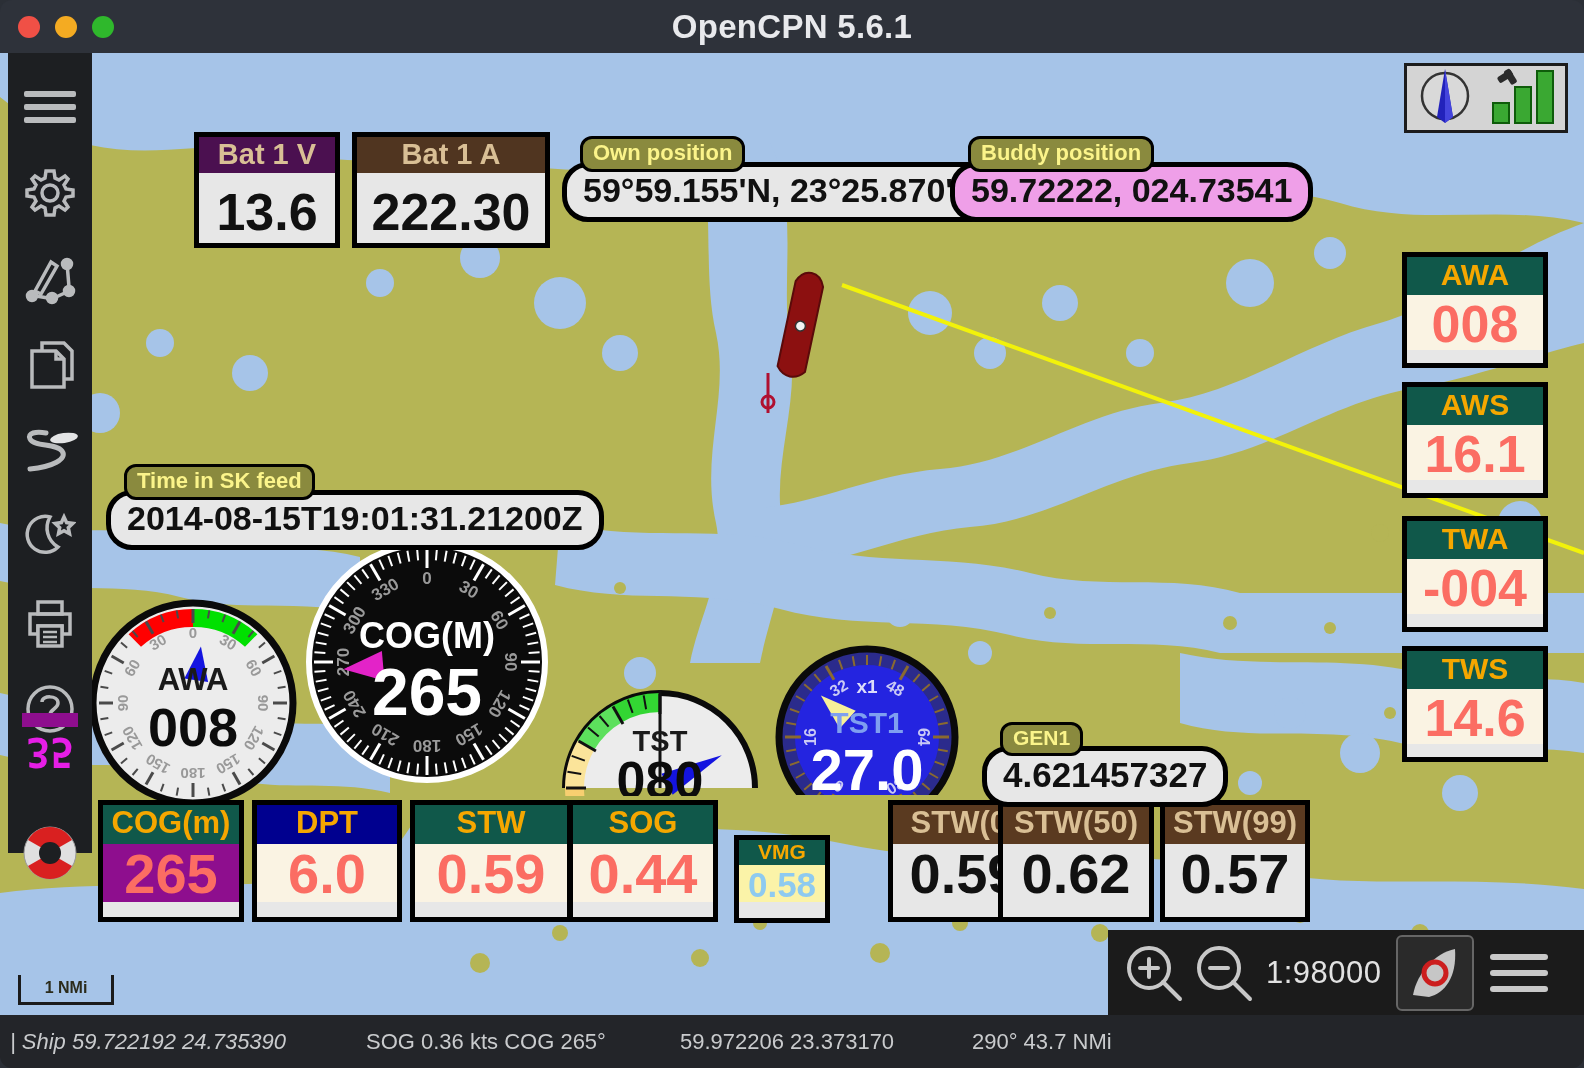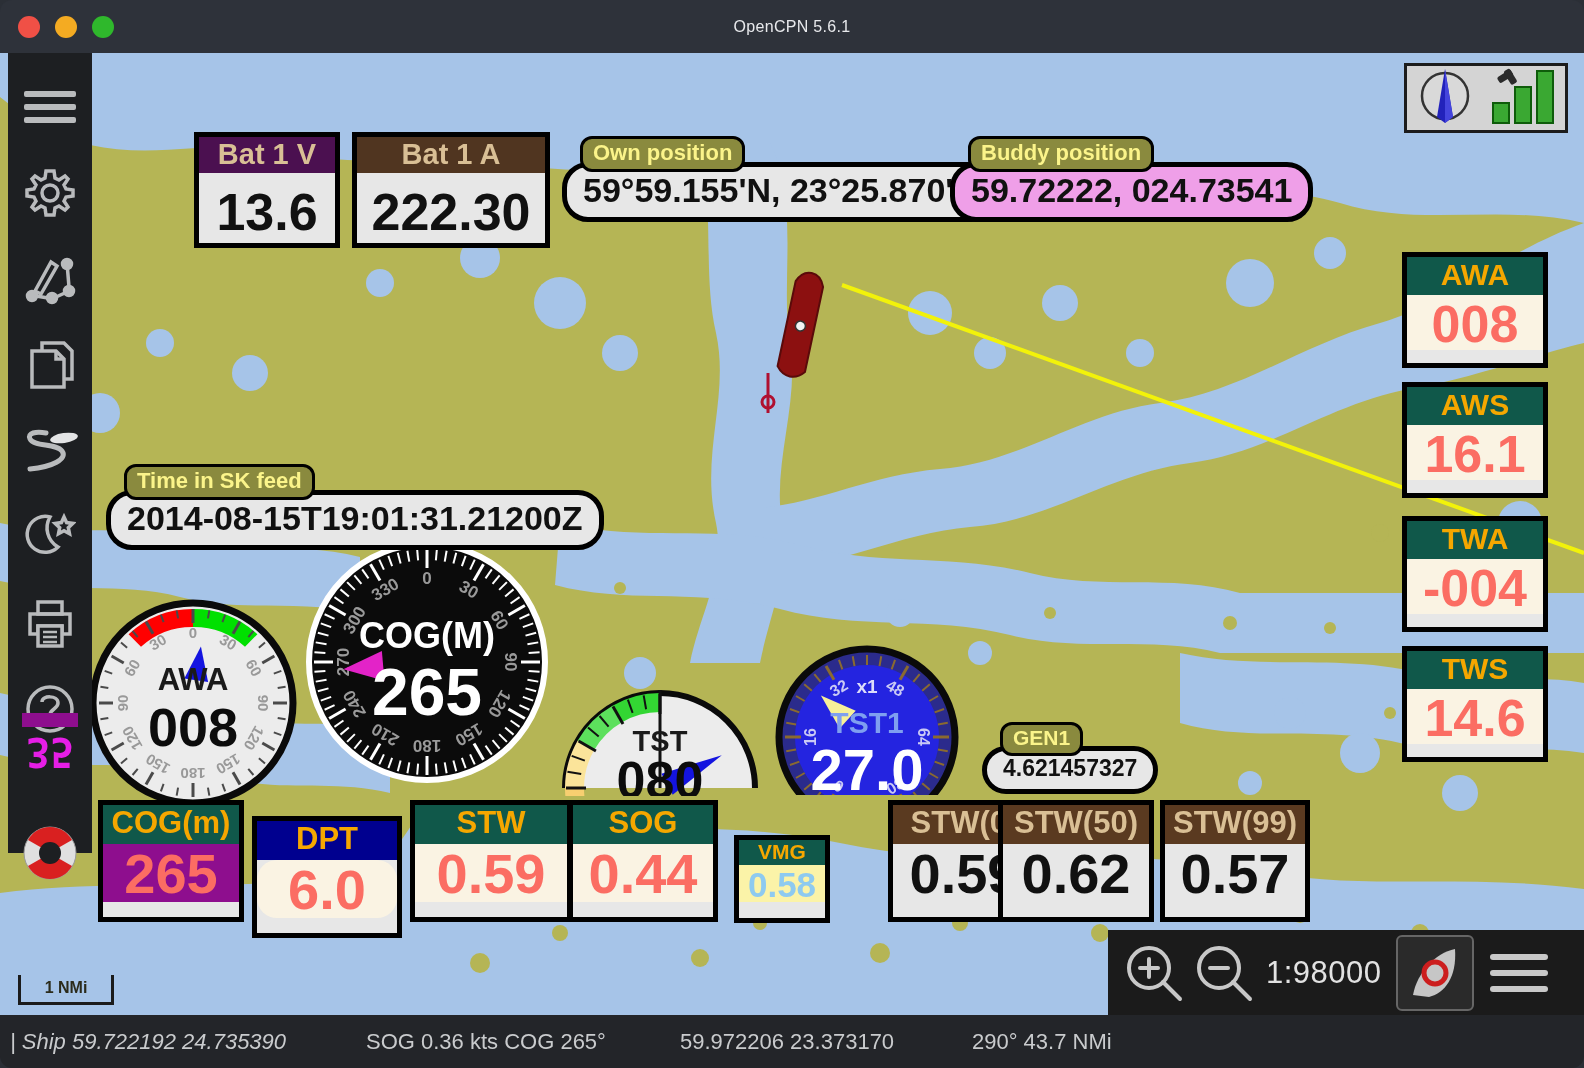--- a/index.html
+++ b/index.html
@@ -27,21 +27,21 @@
   .traffic {
     position: absolute; top: 16px;
     width: 22px; height: 22px; border-radius: 50%;
   }
   .tl-red { left: 18px; background: #f05046; }
   .tl-yel { left: 55px; background: #f4ab22; }
   .tl-grn { left: 92px; background: #2fb82c; }
   #title-text {
     position: absolute; top: 0; left: 0; width: 1584px; height: 53px;
     line-height: 53px; text-align: center;
-    color: #e8e9ec; font-size: 16px; font-weight: normal;
+    color: #e8e9ec; font-size: 33px; font-weight: bold;
     letter-spacing: .3px;
   }
 
   
   #chart {
     position: absolute; top: 53px; left: 0;
     width: 1584px; height: 962px;
     background: #b5b555;
     overflow: hidden;
   }
@@ -111,23 +111,23 @@
   #twa-box { top: 516px; }
   #tws-box { top: 646px; }
 
   
   .bbox { top: 800px; height: 122px; }
   .bbox .hd { font-size: 31px; }
   .bbox .val { font-size: 56px; padding-top: 2px; }
   #cogm-box { left: 98px; width: 146px; }
   #cogm-box .hd { background: #10584a; color: #f5a700; }
   #cogm-box .val { background: #8e0e8e; color: #fb6d63; }
-  #dpt-box { left: 252px; width: 150px; margin-top: 16px; }
+  #dpt-box { left: 252px; width: 150px; }
   #dpt-box .hd { background: #00008f; color: #f5a700; }
-  #dpt-box .val { background: #faf3e3; color: #fb6d63; border-radius: 20px; }
+  #dpt-box .val { background: #faf3e3; color: #fb6d63; }
   #stw-box { left: 410px; width: 162px; }
   #stw-box .hd { background: #10584a; color: #f5a700; }
   #stw-box .val { background: #faf3e3; color: #fb6d63; }
   #sog-box { left: 568px; width: 150px; }
   #sog-box .hd { background: #10584a; color: #f5a700; }
   #sog-box .val { background: #faf3e3; color: #fb6d63; }
 
   #vmg-box { left: 734px; top: 835px; width: 96px; height: 88px; }
   #vmg-box .hd { background: #10584a; color: #f5a700; font-size: 21px; padding: 1px 0 2px; }
   #vmg-box .val { background: #fbf3a8; color: #8ecaf0; font-size: 35px; padding-top: 2px; }
@@ -163,21 +163,21 @@
     white-space: nowrap;
   }
   .pill-white { background: #e7e7e7; }
   .pill-pink { background: #ef9fe8; }
 
   #own-pos { left: 562px; top: 136px; }
   #buddy-pos { left: 950px; top: 136px; }
   #sk-time { left: 106px; top: 464px; }
   #gen1 { left: 982px; top: 722px; }
   #gen1 .pill-cap { font-size: 21px; }
-  #gen1 .pill-val { font-size: 23px; }
+  #gen1 .pill-val { font-size: 35px; }
 
   
   .gauge { position: absolute; z-index: 24; }
 
   
   #scalebar {
     position: absolute; left: 18px; top: 922px;
     width: 96px; height: 30px;
     border: 3px solid #1b1b1b; border-top: none;
     color: #2b2b1b; font-size: 16px; font-weight: bold;

